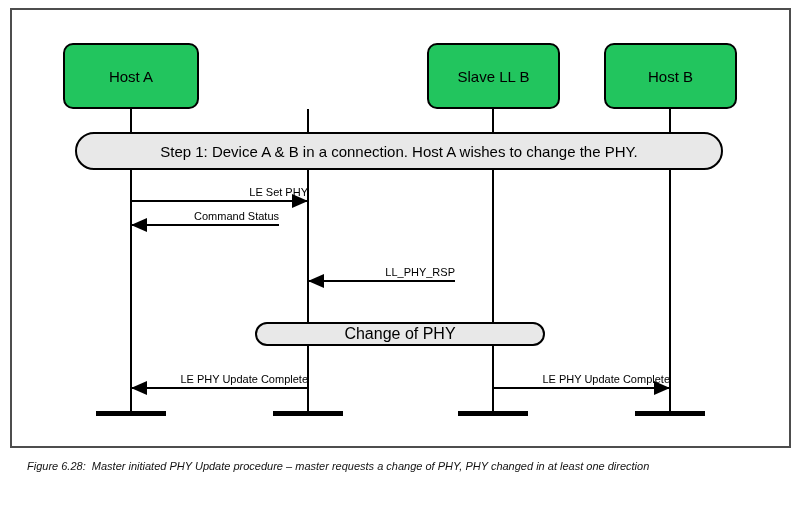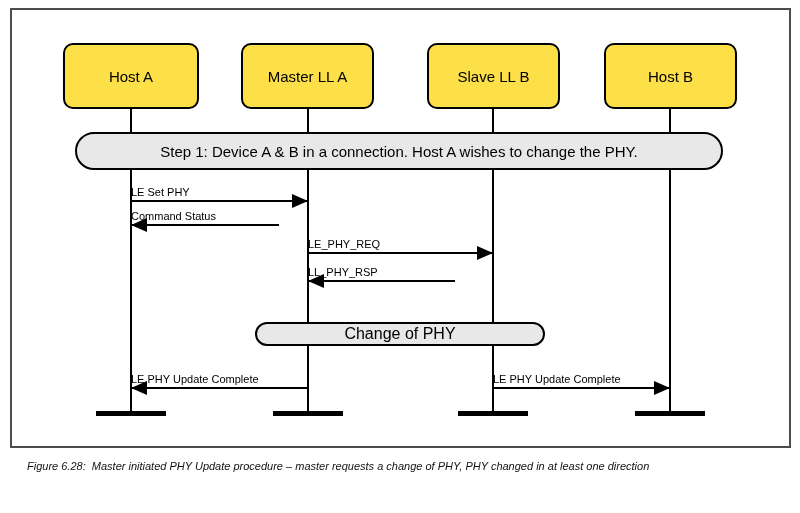--- a/index.html
+++ b/index.html
@@ -3,38 +3,38 @@
 <meta charset="utf-8">
 <style>
   * { margin:0; padding:0; box-sizing:border-box; }
   html,body { width:800px; height:513px; background:#ffffff; overflow:hidden;
               font-family:"Liberation Sans", sans-serif; color:#000; }
   #stage { position:relative; width:800px; height:513px; background:#fff; }
 
   .frame { position:absolute; left:10px; top:8px; width:781px; height:440px;
            border:2px solid #4d4d4d; background:transparent; }
 
-  .actor { position:absolute; top:43px; height:66px; background:#fde047;
+  .actor { position:absolute; top:43px; height:66px; background:#22c55e;
            border:2px solid #000; border-radius:10px;
            display:flex; align-items:center; justify-content:center;
            font-size:15px; }
 
   .lifeline { position:absolute; top:109px; width:2px; height:304px; background:#000; }
 
   .terminator { position:absolute; top:411px; width:70px; height:5px; background:#000; }
 
   .pill { position:absolute; background:#e8e8e8; border:2px solid #000;
           display:flex; align-items:center; justify-content:center; }
   .pill.banner { left:75px; top:132px; width:648px; height:38px; border-radius:19px;
                  font-size:15px; }
   .pill.state  { left:255px; top:322px; width:290px; height:24px; border-radius:17px;
                  font-size:16px; }
 
   .msg { position:absolute; height:17px; }
-  .msg-label { text-align:left; font-size:11px; line-height:13px; height:13px;
+  .msg-label { text-align:right; font-size:11px; line-height:13px; height:13px;
                margin-bottom:1px; white-space:nowrap; }
   .msg-line { position:relative; height:2px; background:#000; }
   .ah { position:absolute; width:0; height:0; top:8px;
         border-top:7px solid transparent; border-bottom:7px solid transparent; }
   .ah.right { right:0; border-left:16px solid #000; }
   .ah.left  { left:0;  border-right:16px solid #000; }
 
   .caption { position:absolute; left:27px; top:456px; width:781px;
              font-size:11px; line-height:20px; font-style:italic;
              white-space:pre-wrap; color:#111; }
@@ -60,47 +60,39 @@
     <span>Step 1: Device A &amp; B in a connection. Host A wishes to change the PHY.</span>
   </div>
 
   <div class="pill state">
     <span>Change of PHY</span>
   </div>
 
   <div class="actor" style="left:63px;  width:136px">
     <span>Host A</span>
   </div>
-  <div class="actor" style="left:241px; width:133px">
-    <span>Master LL A</span>
-  </div>
   <div class="actor" style="left:427px; width:133px">
     <span>Slave LL B</span>
   </div>
   <div class="actor" style="left:604px; width:133px">
     <span>Host B</span>
   </div>
 
   <div class="msg" style="left:131px; top:186px; width:177px">
     <div class="msg-label">LE Set PHY</div>
     <div class="msg-line"></div>
     <div class="ah right"></div>
   </div>
 
   <div class="msg" style="left:131px; top:210px; width:148px">
     <div class="msg-label">Command Status</div>
     <div class="msg-line"></div>
     <div class="ah left"></div>
   </div>
 
-  <div class="msg" style="left:308px; top:238px; width:185px">
-    <div class="msg-label">LE_PHY_REQ</div>
-    <div class="msg-line"></div>
-    <div class="ah right"></div>
-  </div>
 
   <div class="msg" style="left:308px; top:266px; width:147px">
     <div class="msg-label">LL_PHY_RSP</div>
     <div class="msg-line"></div>
     <div class="ah left"></div>
   </div>
 
 
   <div class="msg" style="left:131px; top:373px; width:177px">
     <div class="msg-label">LE PHY Update Complete</div>

